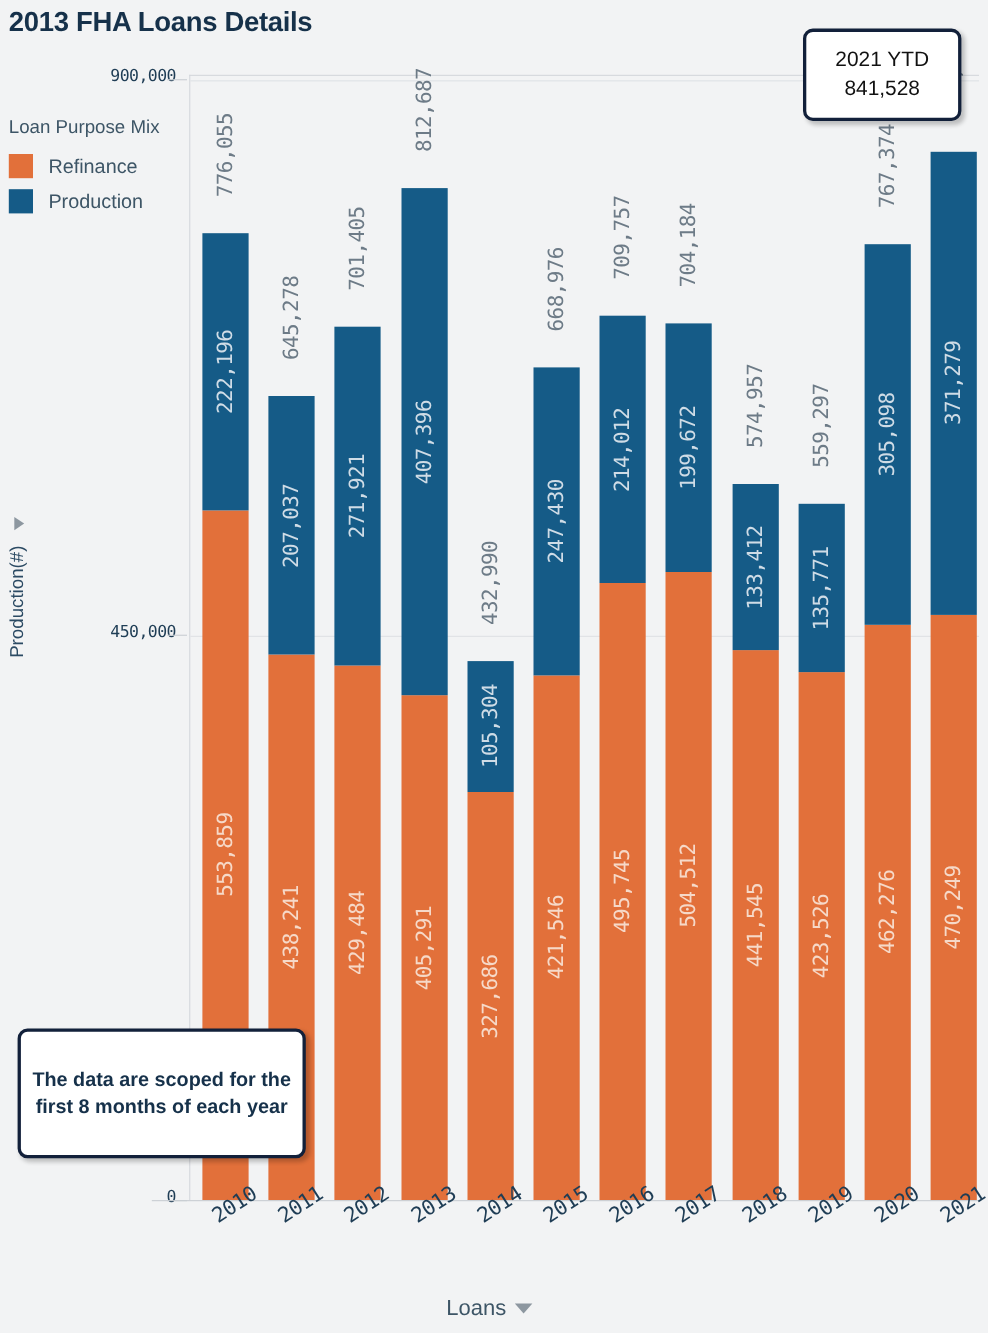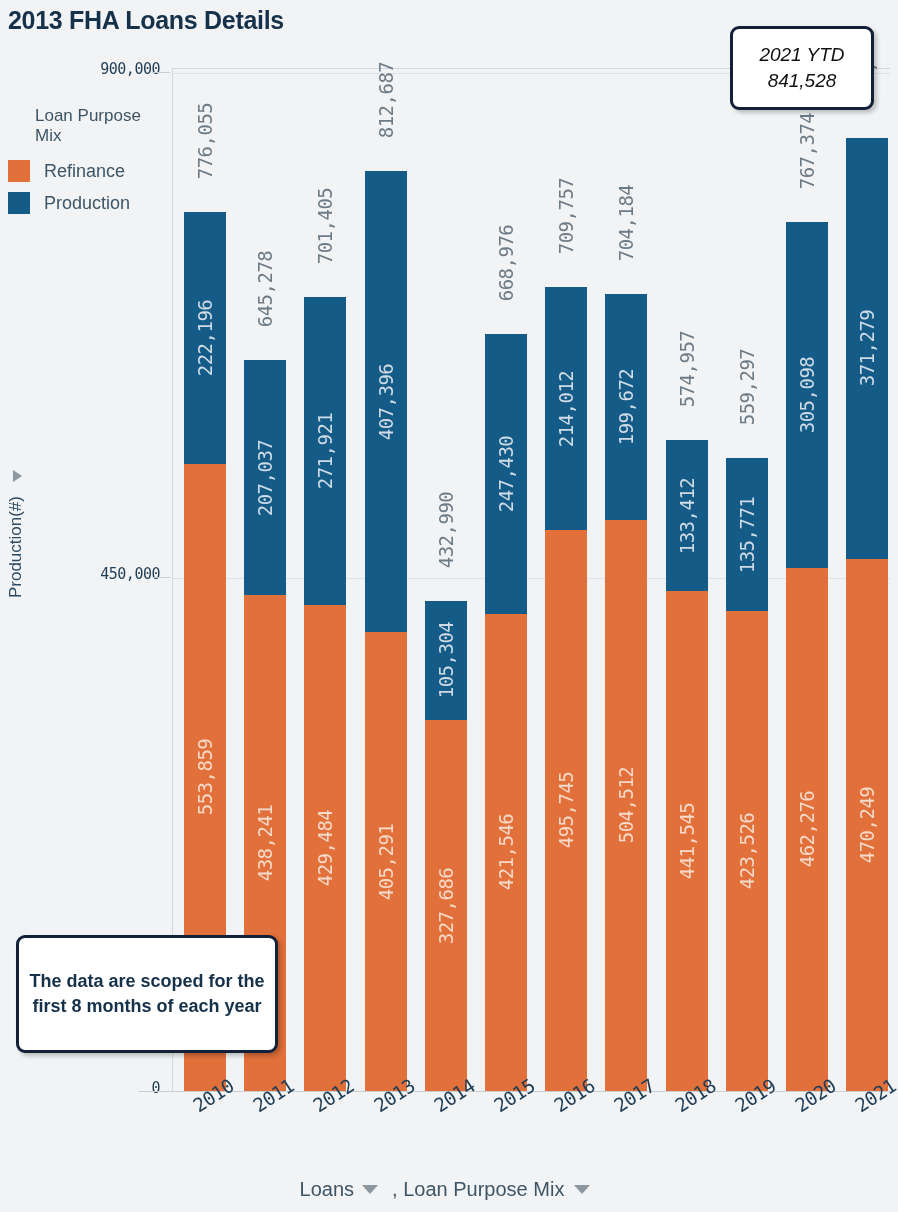--- a/index.html
+++ b/index.html
@@ -19,21 +19,20 @@
     color:#16314a;
     white-space:nowrap;
   }
   
   #legend{
     position:absolute;left:8px;top:106px;width:160px;
   }
   #legend-title{
     font-size:17px;color:#3d5566;margin-bottom:14px;
     font-family:"Liberation Sans", sans-serif;
-    margin-left:27px;
   }
   .legend-row{
     display:flex;align-items:center;margin-bottom:10px;
   }
   .legend-swatch{
     width:22px;height:22px;margin-right:14px;flex:0 0 auto;
   }
   .legend-label{font-size:18px;color:#3d5566;}
   
   #y-axis-title-wrap{
@@ -108,21 +107,21 @@
   
   .callout{
     position:absolute;background:#ffffff;
     border:3px solid #12203a;border-radius:9px;
     box-shadow:3px 3px 4px rgba(0,0,0,0.22);
     display:flex;align-items:center;justify-content:center;
     text-align:center;
   }
   #callout-ytd{
     left:730px;top:26px;width:138px;height:78px;
-    font-size:19px;color:#111;line-height:1.35;font-style:italic;
+    font-size:19px;color:#111;line-height:1.35;
   }
   #callout-scope{
     left:16px;top:935px;width:262px;height:118px;
     font-size:18px;font-weight:bold;color:#16314a;line-height:1.38;
     padding:0 10px;box-sizing:border-box;
   }
   
   #footer{
     position:absolute;left:0;top:1178px;width:898px;
     display:flex;align-items:center;justify-content:center;
@@ -304,17 +303,13 @@
 </div>
 <div class="callout" id="callout-scope">
   <span>The data are scoped for the first 8 months of each year</span>
 </div>
 
 <div id="footer">
   <div class="footer-field">
     <span>Loans</span>
     <span class="footer-caret"></span>
   </div>
-  <div class="footer-field">
-    <span class="footer-sep">, Loan Purpose Mix</span>
-    <span class="footer-caret"></span>
-  </div>
 </div>
 
 </body></html>

